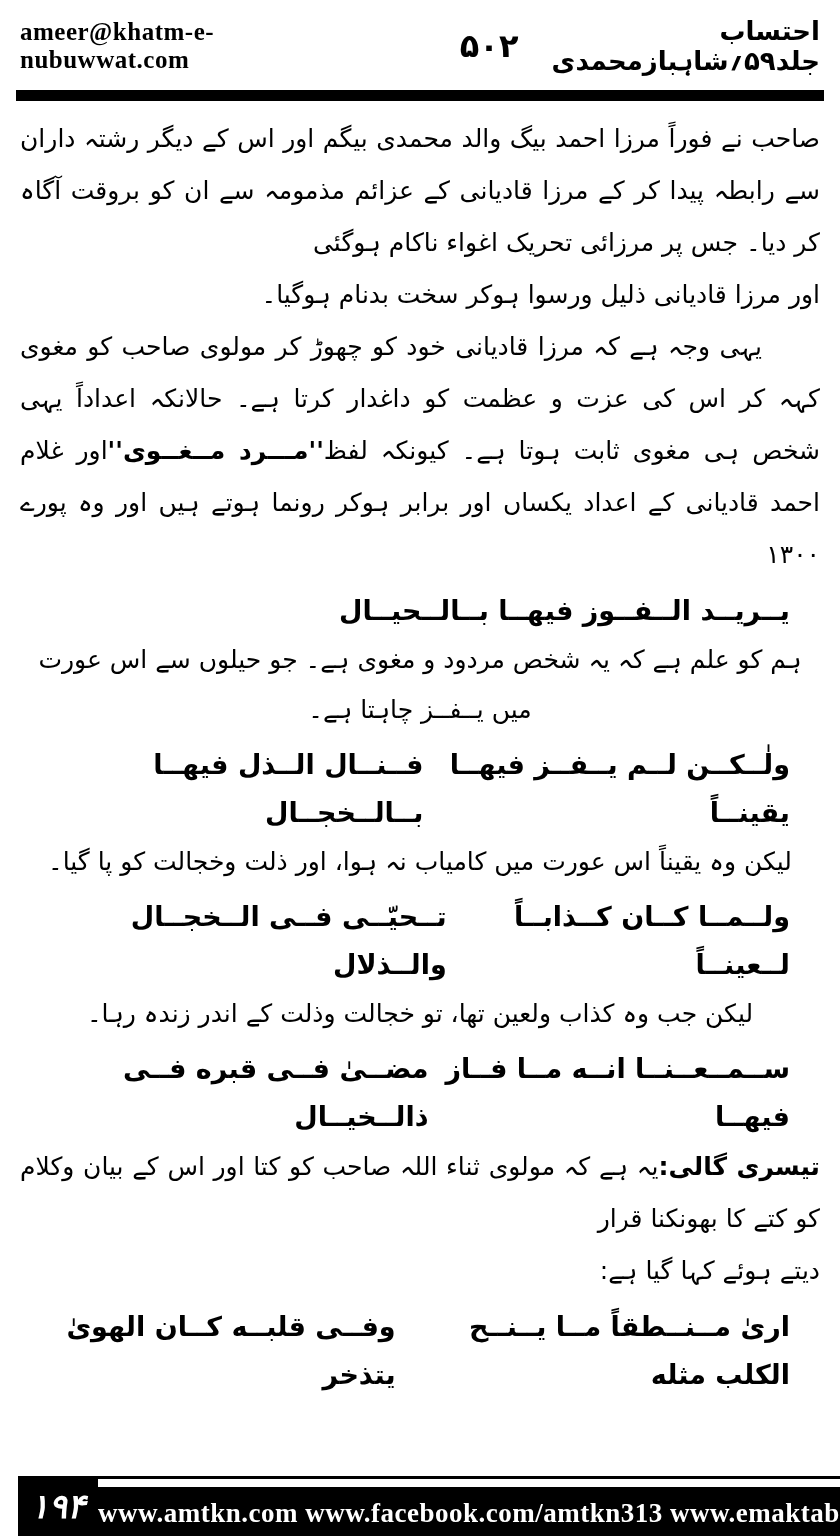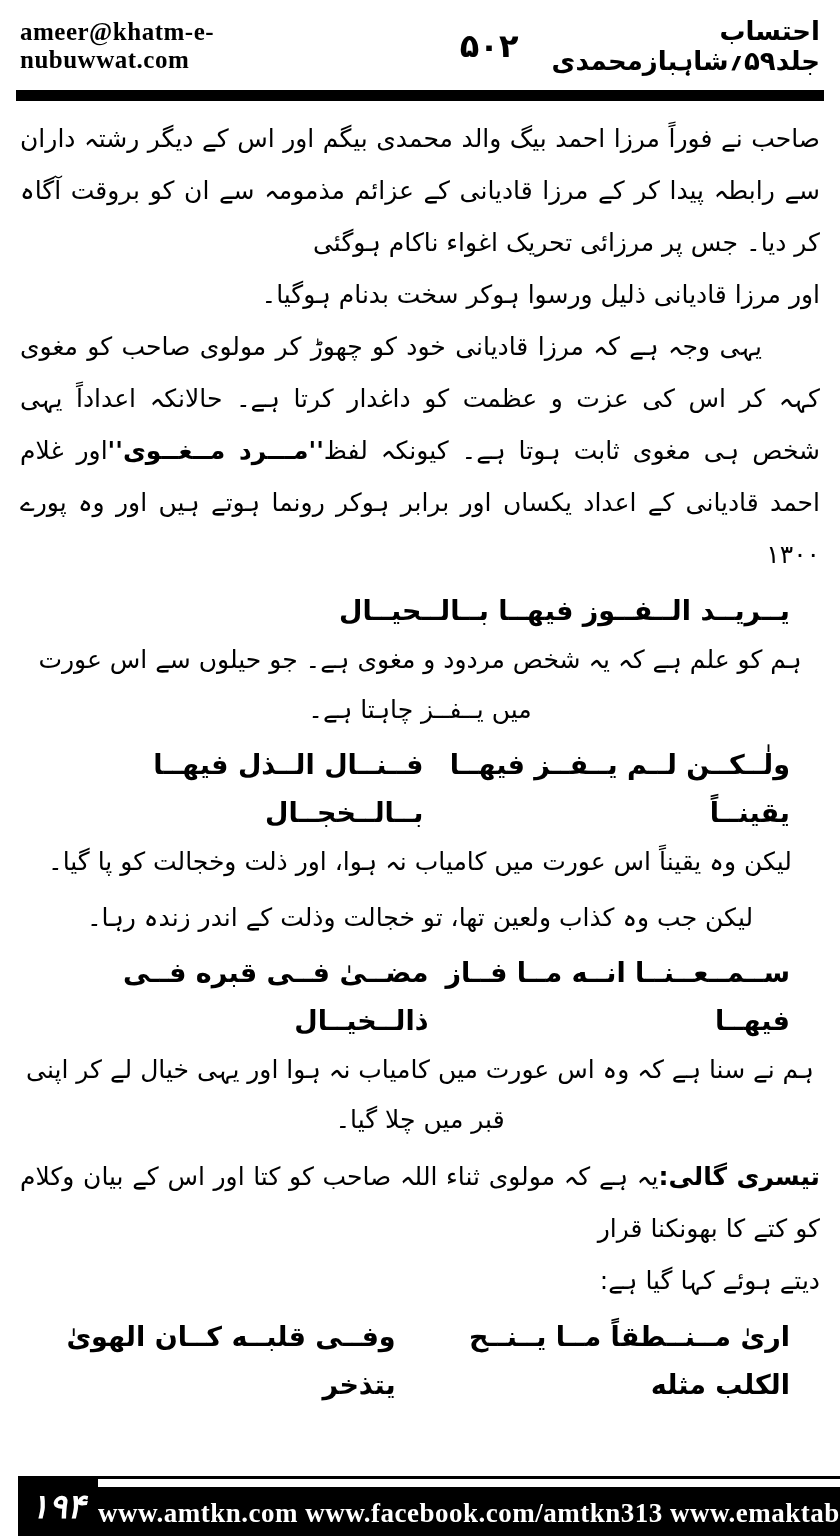--- a/index.html
+++ b/index.html
@@ -148,28 +148,29 @@
     </div>
     <div class="translation">ہم کو علم ہے کہ یہ شخص مردود و مغوی ہے۔ جو حیلوں سے اس عورت میں یــفــز چاہتا ہے۔</div>
 
     <div class="verse-row">
       <span>ولٰــکــن لــم یــفــز فیھــا یقینــاً</span>
       <span>فــنــال الــذل فیھــا بــالــخجــال</span>
     </div>
     <div class="translation">لیکن وہ یقیناً اس عورت میں کامیاب نہ ہوا، اور ذلت وخجالت کو پا گیا۔</div>
 
     <div class="verse-row">
+      <span>ولــمــا کــان کــذابــاً لــعینــاً</span>
+      <span>تــحیّــی فــی الــخجــال والــذلال</span>
     </div>
     <div class="translation">لیکن جب وہ کذاب ولعین تھا، تو خجالت وذلت کے اندر زندہ رہا۔</div>
 
     <div class="verse-row">
       <span>ســمــعــنــا انــه مــا فــاز فیھــا</span>
       <span>مضــیٰ فــی قبره فــی ذالــخیــال</span>
     </div>
-    <div class="translation">ہم نے سنا ہے کہ وہ اس عورت میں کامیاب نہ ہوا اور یہی خیال لے کر اپنی قبر میں چلا گیا۔</div>
 
     <p class="para"><span class="bold">تیسری گالی:</span><span>یہ ہے کہ مولوی ثناء اللہ صاحب کو کتا اور اس کے بیان وکلام کو کتے کا بھونکنا قرار</span></p>
     <div class="center-line">دیتے ہوئے کہا گیا ہے:</div>
 
     <div class="verse-row">
       <span>اریٰ مــنــطقاً مــا یــنــح الکلب مثله</span>
       <span>وفــی قلبــه کــان الهویٰ یتذخر</span>
     </div>
 
   </div>

